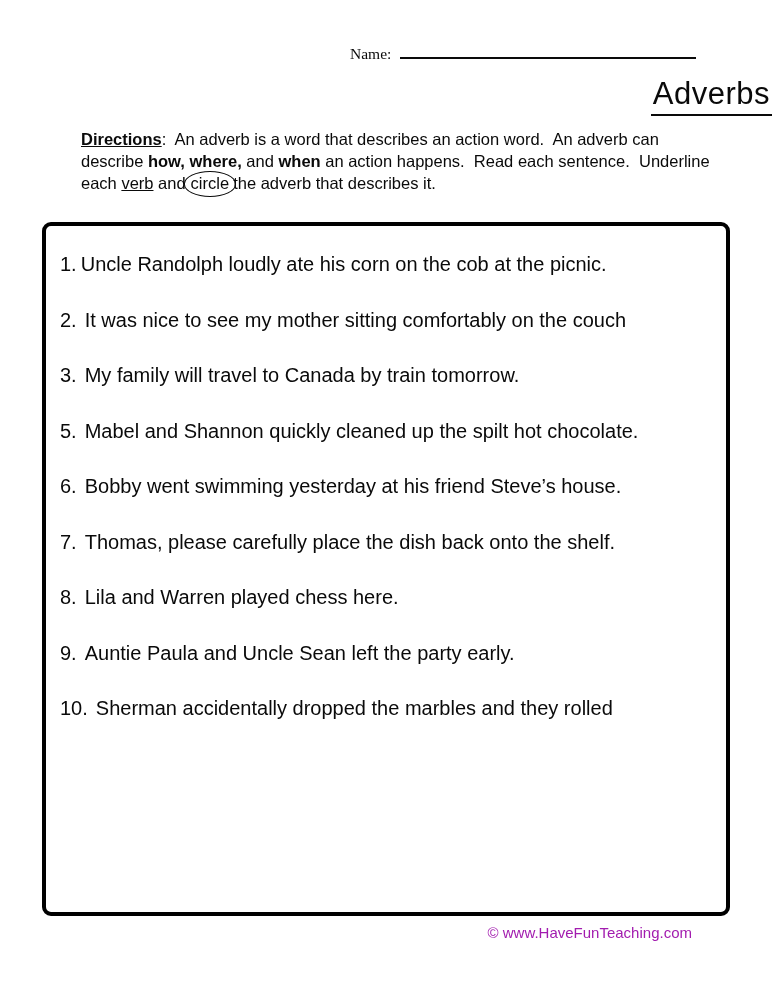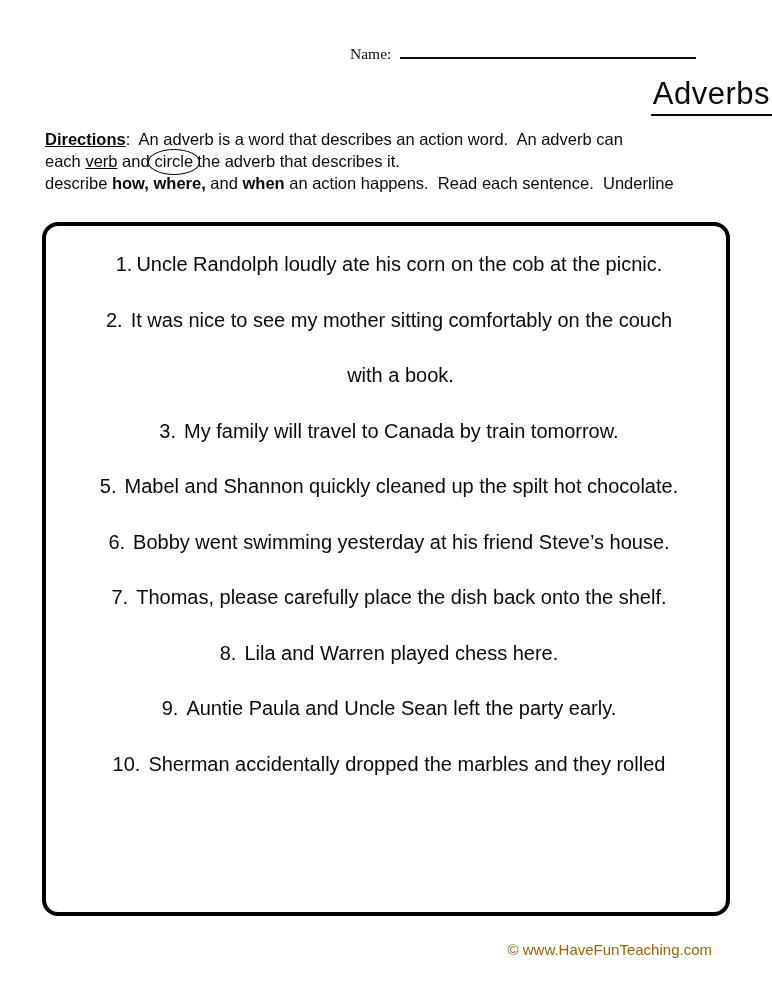--- a/index.html
+++ b/index.html
@@ -53,20 +53,21 @@
   .directions {
     position: absolute;
     left: 45px;
     top: 128px;
     width: 690px;
     font-size: 16.5px;
     line-height: 22px;
   }
   .dir-line {
     white-space: pre;
+    margin-left: 36px;
   }
   .b { font-weight: bold; }
   .u { text-decoration: underline; }
   .bu {
     font-weight: bold;
     text-decoration: underline;
   }
   .circled {
     display: inline-block;
     border: 1.6px solid #0a0a0a;
@@ -76,69 +77,66 @@
     line-height: 1;
   }
   .sentence-box {
     position: absolute;
     left: 42px;
     top: 222px;
     width: 688px;
     height: 694px;
     box-sizing: border-box;
     border: 4px solid #000000;
-    border-radius: 16px;
+    border-radius: 9px;
     padding: 11px 8px 0 14px;
-    text-align: center;
   }
   .sent-line {
     white-space: nowrap;
     font-size: 20px;
     line-height: 55.5px;
     height: 55.5px;
   }
   .num {
     display: inline-block;
     margin-right: 8px;
   }
   .cont {
     padding-left: 23px;
   }
   .footer {
     position: absolute;
     top: 924px;
-    right: 60px;
+    right: 80px;
     font-size: 15px;
-    color: #a16207;
-    margin-top: 17px;
+    color: #a21caf;
   }
 </style>
 </head>
 <body>
 
 <div class="page">
 
   <div class="name-row">
     <span class="name-label">Name:</span><span class="name-line"></span>
   </div>
 
   <div class="title-wrap">
     <span class="title">Adverbs</span>
   </div>
 
   <div class="directions">
     <div class="dir-line"><span class="bu">Directions</span><span>:  An adverb is a word that describes an action word.  An adverb can</span></div>
+    <div class="dir-line"><span>describe </span><span class="b">how, where,</span><span> and </span><span class="b">when</span><span> an action happens.  Read each sentence.  Underline</span></div>
     <div class="dir-line"><span>each </span><span class="u">verb</span><span> and</span><span class="circled">circle</span><span>the adverb that describes it.</span></div>
-    <div class="dir-line"><span>describe </span><span class="b">how, where,</span><span> and </span><span class="b">when</span><span> an action happens.  Read each sentence.  Underline</span></div>
   </div>
 
   <div class="sentence-box">
     <div class="sent-line"><span class="num" style="margin-right:4px">1.</span><span>Uncle Randolph loudly ate his corn on the cob at the picnic.</span></div>
     <div class="sent-line"><span class="num">2.</span><span>It was nice to see my mother sitting comfortably on the couch</span></div>
-    <div class="sent-line cont"><span>with a book.</span></div>
     <div class="sent-line"><span class="num">3.</span><span>My family will travel to Canada by train tomorrow.</span></div>
     <div class="sent-line"><span class="num">5.</span><span>Mabel and Shannon quickly cleaned up the spilt hot chocolate.</span></div>
     <div class="sent-line"><span class="num">6.</span><span>Bobby went swimming yesterday at his friend Steve’s house.</span></div>
     <div class="sent-line"><span class="num">7.</span><span>Thomas, please carefully place the dish back onto the shelf.</span></div>
     <div class="sent-line"><span class="num">8.</span><span>Lila and Warren played chess here.</span></div>
     <div class="sent-line"><span class="num">9.</span><span>Auntie Paula and Uncle Sean left the party early.</span></div>
     <div class="sent-line"><span class="num">10.</span><span>Sherman accidentally dropped the marbles and they rolled</span></div>
   </div>
 
   <div class="footer">© www.HaveFunTeaching.com</div>

